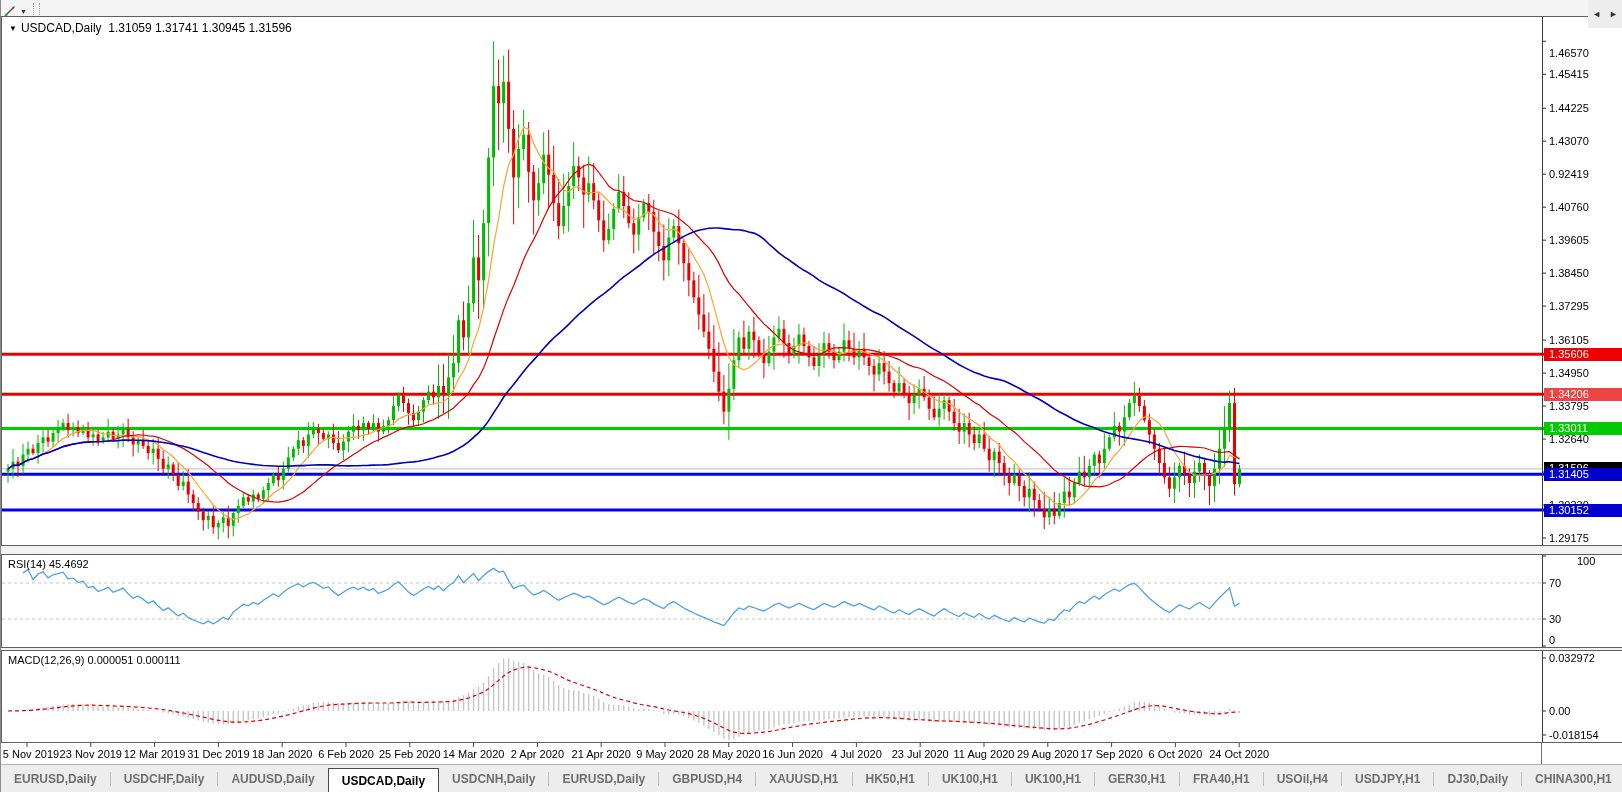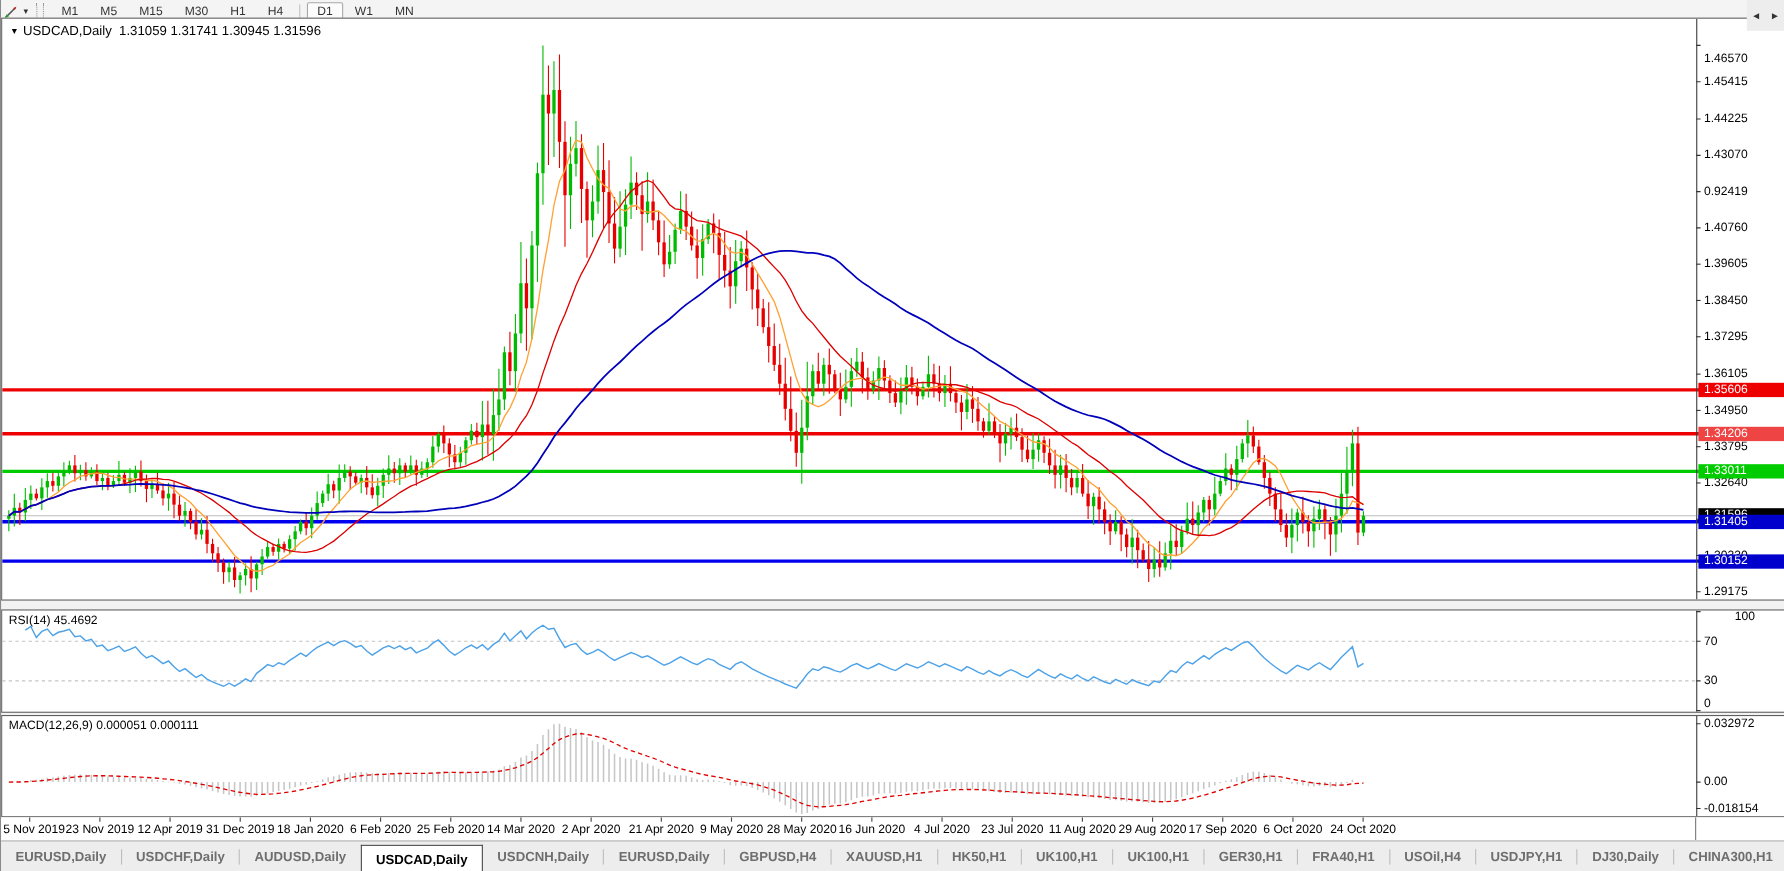--- a/index.html
+++ b/index.html
@@ -39,32 +39,20 @@
   <div class="toolbar">
     <span class="tool-icon">
       <svg width="14" height="14" viewBox="0 0 14 14">
         <path d="M2 12 L11 3" stroke="#555" stroke-width="1.4" fill="none"></path>
         <path d="M1 13 L5 11 L3 9 Z" fill="#2e9e2e"></path>
         <path d="M12 2 L9 3.5 L10.5 5 Z" fill="#cc2222"></path>
       </svg>
     </span>
     <span class="tool-caret">▼</span>
     <span class="grip"></span>
-    <span id="tf-buttons" style="display: flex; align-items: center;">
-        <span class="tf-btn" style="display: inline-block;">M1</span>
-        <span class="tf-btn" style="display: inline-block;">M5</span>
-        <span class="tf-btn" style="display: inline-block;">M15</span>
-        <span class="tf-btn" style="display: inline-block;">M30</span>
-        <span class="tf-btn" style="display: inline-block;">H1</span>
-        <span class="tf-btn" style="display: inline-block;">H4</span>
-        <span class="tf-sep" style="display: inline-block; vertical-align: middle;"></span>
-        <span class="tf-btn active" style="display: inline-block;">D1</span>
-        <span class="tf-btn" style="display: inline-block;">W1</span>
-        <span class="tf-btn" style="display: inline-block;">MN</span>
-      </span>
   </div>
 
   <div class="pane" id="main-pane" style="top:16px;height:530px;">
     <div class="pane-title"><span class="caret">▼</span><span>USDCAD,Daily</span><span>  </span><span>1.31059 1.31741 1.30945 1.31596</span></div>
     <svg id="main-svg" width="1620" height="528">
         <line x1="0" y1="337.3603028664139" x2="1620" y2="337.3603028664139" stroke="#ee0000" stroke-width="3"></line>
         <line x1="0" y1="377.33866955110835" x2="1620" y2="377.33866955110835" stroke="#ee0000" stroke-width="3"></line>
         <line x1="0" y1="411.46306111411576" x2="1620" y2="411.46306111411576" stroke="#00cc00" stroke-width="3"></line>
         <line x1="0" y1="457.3239588967008" x2="1620" y2="457.3239588967008" stroke="#0000ee" stroke-width="3"></line>
         <line x1="0" y1="493.1045970795021" x2="1620" y2="493.1045970795021" stroke="#0000ee" stroke-width="3"></line>
@@ -916,21 +904,21 @@
         <line x1="855.4" y1="0" x2="855.4" y2="4" stroke="#444" stroke-width="1"></line>
         <line x1="919.1999999999999" y1="0" x2="919.1999999999999" y2="4" stroke="#444" stroke-width="1"></line>
         <line x1="983" y1="0" x2="983" y2="4" stroke="#444" stroke-width="1"></line>
         <line x1="1046.8" y1="0" x2="1046.8" y2="4" stroke="#444" stroke-width="1"></line>
         <line x1="1110.6" y1="0" x2="1110.6" y2="4" stroke="#444" stroke-width="1"></line>
         <line x1="1174.3999999999999" y1="0" x2="1174.3999999999999" y2="4" stroke="#444" stroke-width="1"></line>
         <line x1="1238.2" y1="0" x2="1238.2" y2="4" stroke="#444" stroke-width="1"></line>
       </svg>
   <div class="date-label" style="left: 30px;">5 Nov 2019</div>
       <div class="date-label" style="left: 89.8px;">23 Nov 2019</div>
-      <div class="date-label" style="left: 153.6px;">12 Apr 2019</div>
+      <div class="date-label" style="left: 153.6px;">12 Mar 2019</div>
       <div class="date-label" style="left: 217.4px;">31 Dec 2019</div>
       <div class="date-label" style="left: 281.2px;">18 Jan 2020</div>
       <div class="date-label" style="left: 345px;">6 Feb 2020</div>
       <div class="date-label" style="left: 408.8px;">25 Feb 2020</div>
       <div class="date-label" style="left: 472.6px;">14 Mar 2020</div>
       <div class="date-label" style="left: 536.4px;">2 Apr 2020</div>
       <div class="date-label" style="left: 600.2px;">21 Apr 2020</div>
       <div class="date-label" style="left: 664px;">9 May 2020</div>
       <div class="date-label" style="left: 727.8px;">28 May 2020</div>
       <div class="date-label" style="left: 791.6px;">16 Jun 2020</div>

